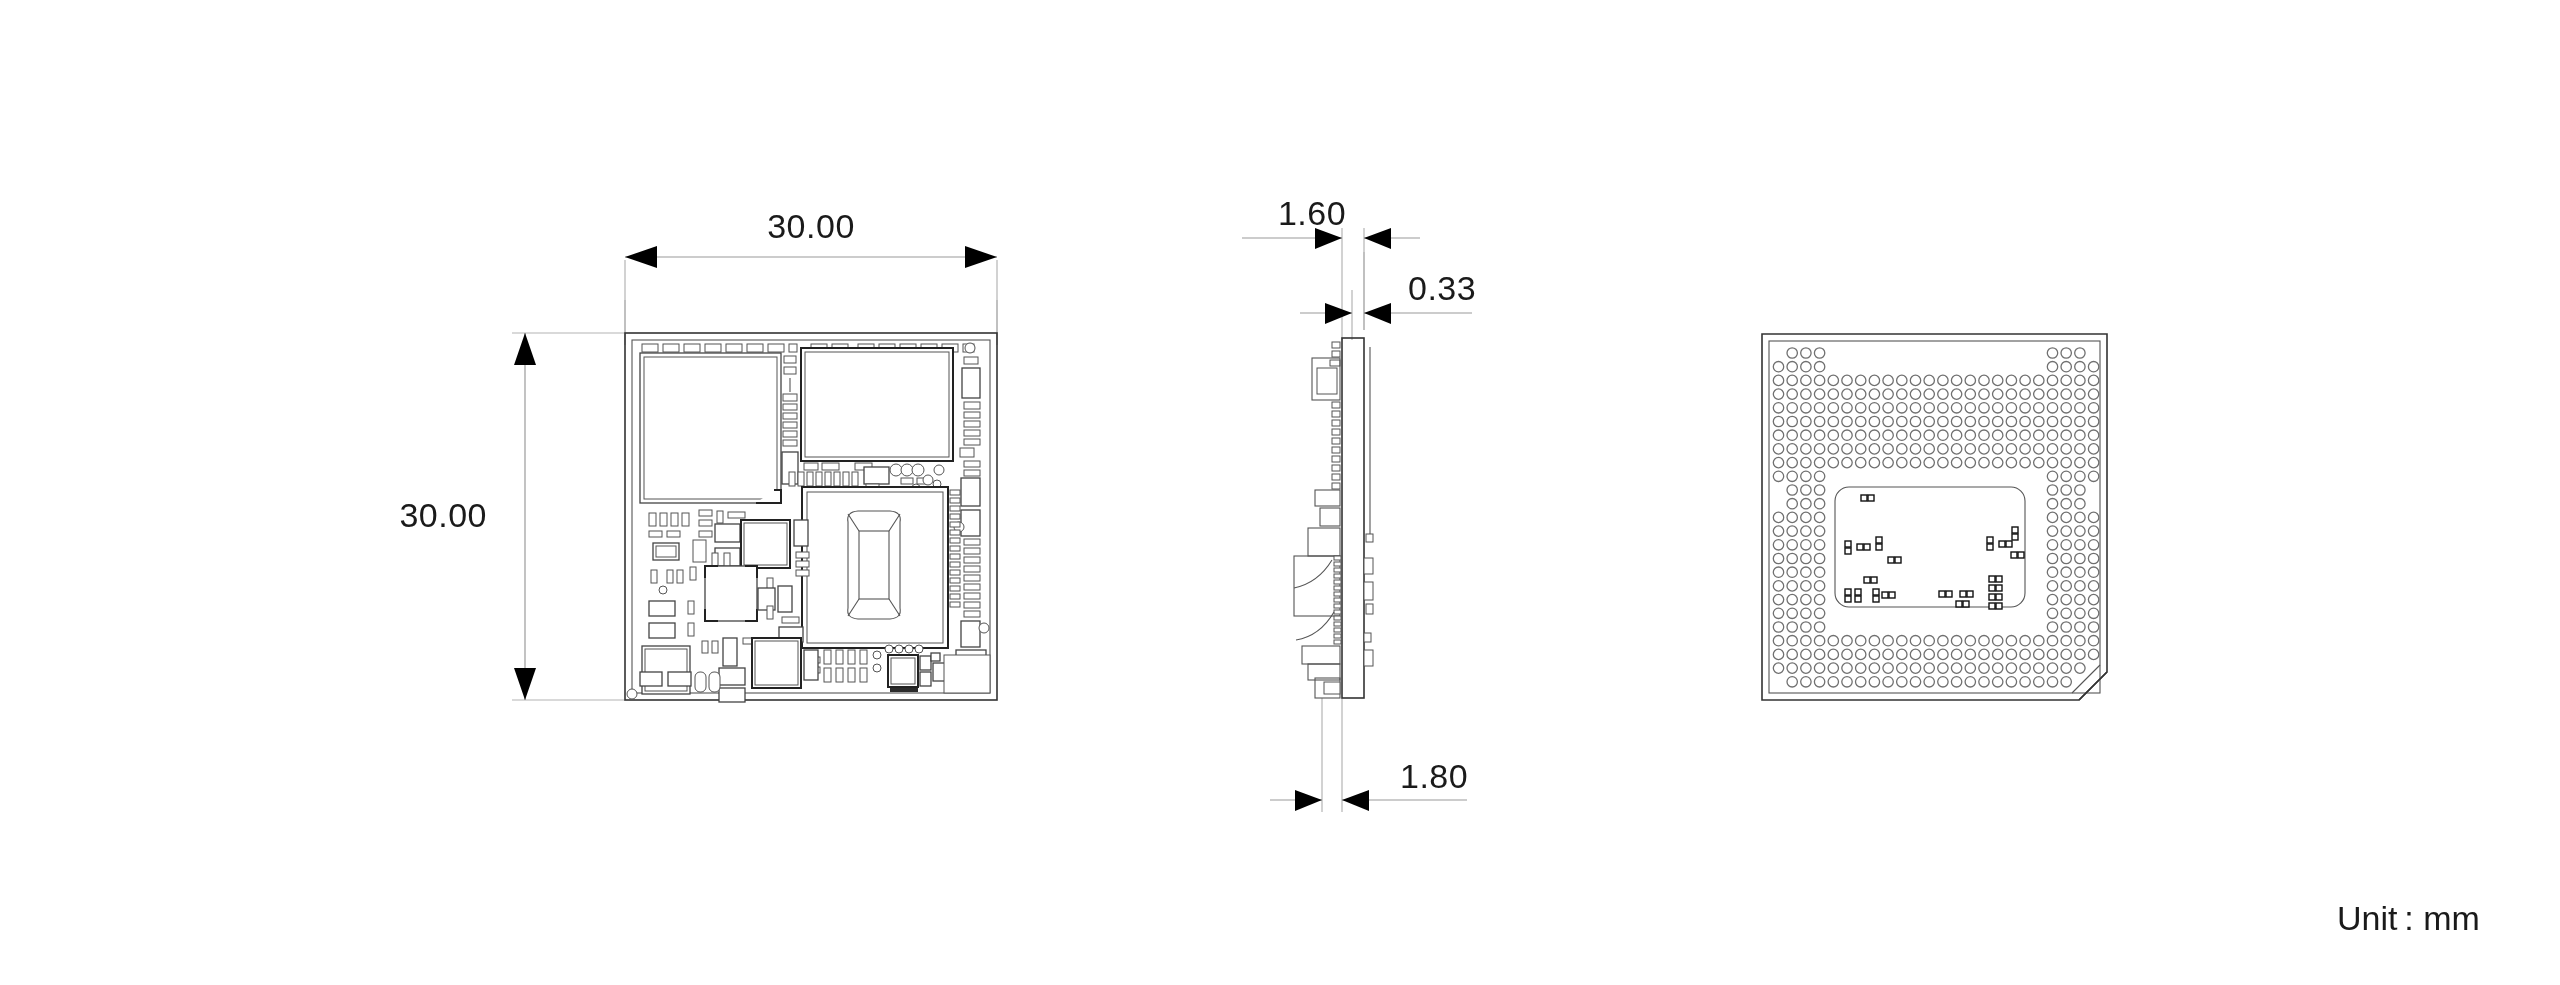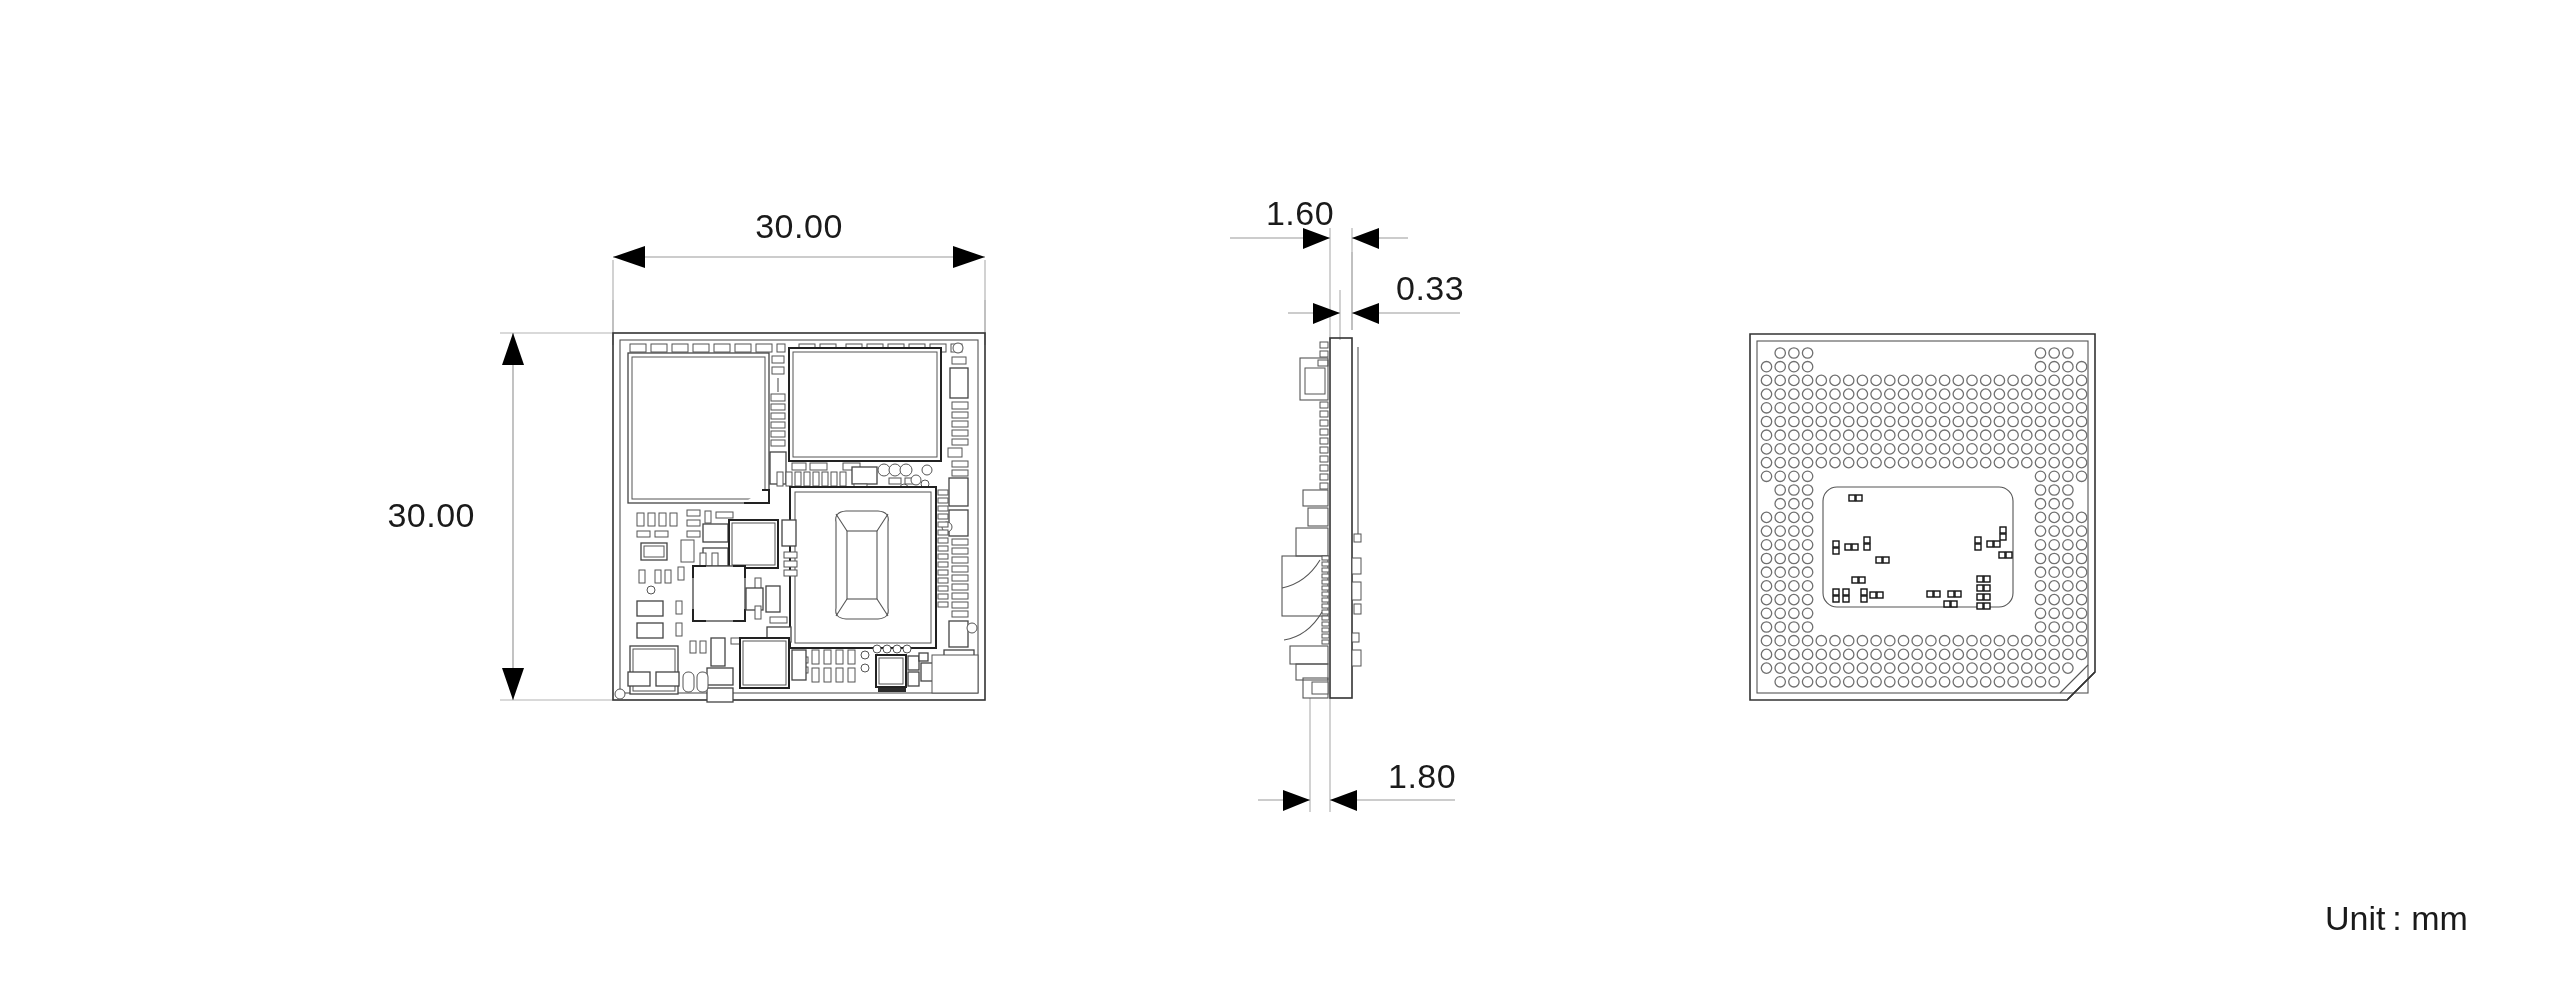--- a/index.html
+++ b/index.html
@@ -11,21 +11,21 @@
   body {
     width: 2560px;
     height: 985px;
     position: relative;
     overflow: hidden;
     font-family: "Liberation Sans", sans-serif;
     color: #000000;
   }
   #drawing-root {
     position: absolute;
-    left: 0;
+    left: 12px;
     top: 0;
     width: 2128px;
     height: 985px;
   }
   svg.sheet {
     display: block;
     width: 2560px;
     height: 985px;
     background: #ffffff;
   }

